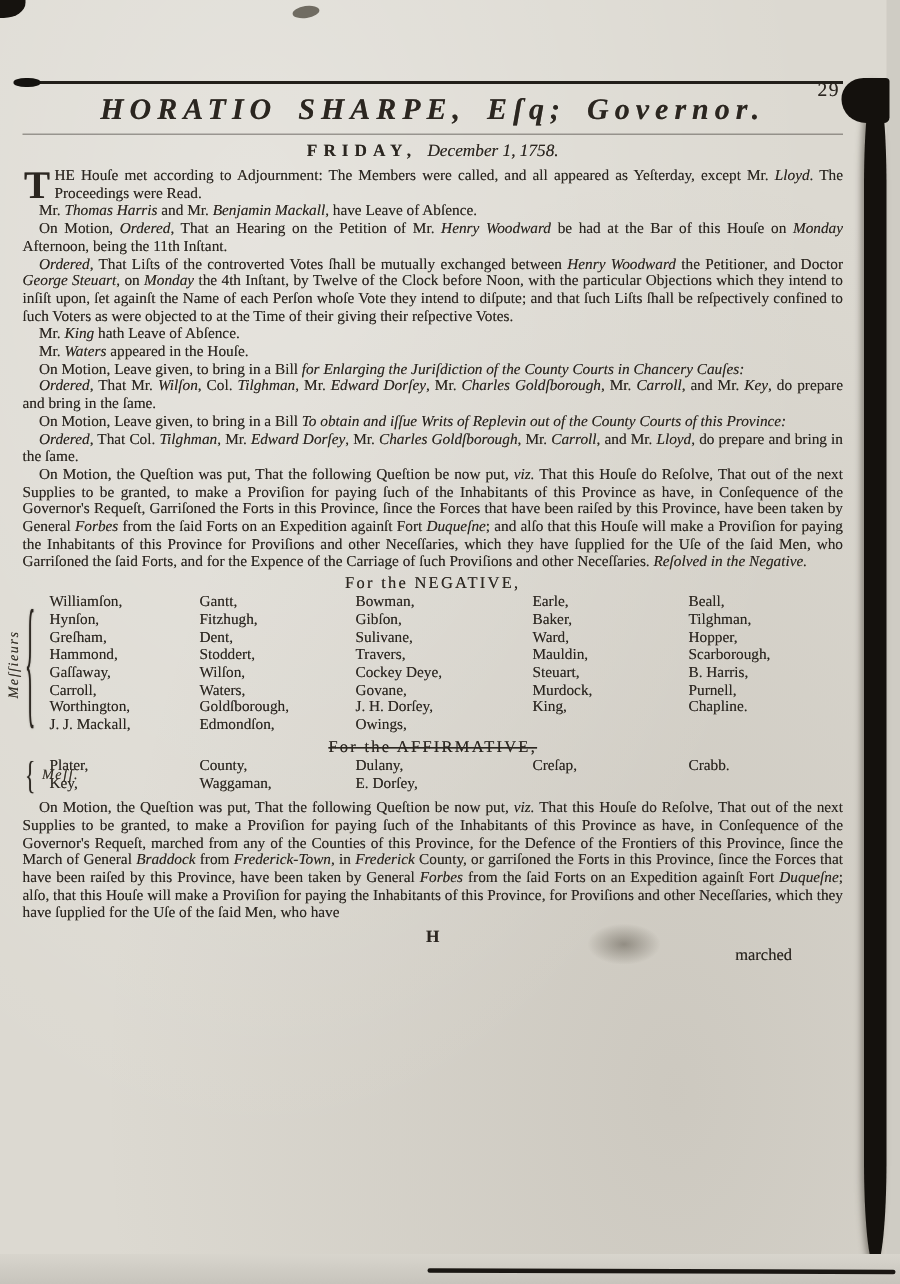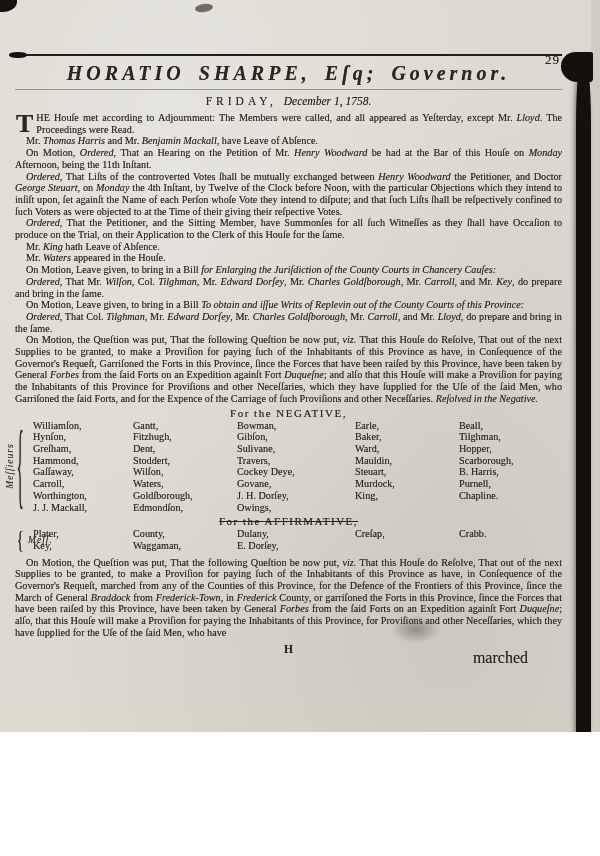--- a/index.html
+++ b/index.html
@@ -1,54 +1,54 @@
 <!DOCTYPE html>
 <html><head>
 <meta charset="utf-8">
 <style>
   * { margin:0; padding:0; box-sizing:border-box; }
   html,body { width:600px; height:856px; }
   body { font-family:"Liberation Serif","DejaVu Serif",serif; }
   .scan {
-    position:relative; width:600px; height:732px; overflow:hidden;
+    position:relative; width:600px; height:856px; overflow:hidden;
     background:
       radial-gradient(ellipse at 28% 18%, rgba(255,255,255,.28), transparent 62%),
       radial-gradient(ellipse at 75% 85%, rgba(110,100,85,.14), transparent 60%),
       #dcd9d1;
     color:#2b2620;
   }
   .page { position:absolute; left:0; top:0; width:600px; height:856px; padding:0 38px 0 15px; }
   .top-rule { margin-top:54px; height:2px; background:#221f1a; position:relative; }
   .top-rule::before { content:""; position:absolute; left:-6px; top:-2px; width:18px; height:6px; background:#14120f; border-radius:45%; }
   .page-header { position:relative; margin-top:6px; text-align:center; height:24px; }
   .page-title { font-style:italic; font-weight:bold; font-size:20px; letter-spacing:4px; word-spacing:5px; white-space:nowrap; }
   .page-number { position:absolute; right:2px; bottom:18px; font-size:13px; letter-spacing:1px;text-align:right; }
   .header-rule { margin-top:3px; height:1px; background:rgba(40,36,30,.4); }
   .dateline { margin-top:5px; text-align:center; font-size:11.5px; }
-  .dateline .day { letter-spacing:4px; font-weight:normal; }
+  .dateline .day { letter-spacing:4px; font-weight:bold; }
   .dateline .date { font-style:italic; margin-left:4px; }
   .body { margin-top:5px; font-size:10.2px; line-height:11.7px; text-align:justify; }
   .para { margin:0; }
   .para.indent { text-indent:11px; }
   .it { font-style:italic; }
   .dropcap { float:left; font-size:26px; line-height:21px; padding:1px 3px 0 1px; font-weight:bold; }
   .vote-heading { text-align:center; font-size:11px; letter-spacing:1.5px; margin:2px 0 1px; }
   .vote-heading.strike { text-decoration:line-through; text-decoration-thickness:1.2px; }
   .vote-block { position:relative; padding-left:18px; margin:1px 0 2px; }
   .margin-label { position:absolute; font-style:italic; font-size:9.5px; letter-spacing:1px; white-space:nowrap; color:#353026; }
   .margin-label.rot { left:-28px; top:50%; transform:translate(0,-50%) rotate(-90deg); }
   .margin-label.flat { left:-12px; top:50%; transform:translateY(-50%);margin-left:25px; }
   .brace { position:absolute; left:2px; top:50%; font-size:13px; color:#2b2620; }
   .brace.tall { transform:translateY(-50%) scale(1.1,7.4); }
   .brace.short { transform:translateY(-50%) scale(1.1,2.0); }
   .vote-grid { display:grid; grid-template-columns:100px 104px 118px 104px auto; font-size:10.2px; line-height:11.7px; }
   .vcell { white-space:nowrap; }
   .sig-line { position:relative; margin-top:4px; height:24px; }
   .sig { display:block; text-align:center; font-weight:bold; font-size:11.5px; }
-  .catchword { position:absolute; right:34px; bottom:0; font-size:16px;margin-left:44px; }
+  .catchword { position:absolute; right:34px; bottom:0; font-size:11px;margin-left:44px; }
   
   .page { text-shadow:0 0 .35px rgba(43,38,32,.55); }
   
   .artifact { position:absolute; pointer-events:none; }
   .a-corner-tl { left:0; top:0; width:17px; height:12px; background:#16130f; border-radius:0 0 85% 0; }
   .a-top-mark { left:195px; top:4px; width:18px; height:8px; background:#4a443a; border-radius:50%; opacity:.75; transform:rotate(-8deg); }
   .a-right-band { left:576px; top:54px; width:15px; height:790px; background:#14110d; border-radius:7px/70px; box-shadow:-2px 0 4px rgba(70,64,54,.55); }
   .a-right-blob { left:561px; top:52px; width:32px; height:30px; background:#14110d; border-radius:46% 8% 12% 52%; }
   .a-right-edge { left:591px; top:0; width:9px; height:856px; background:#cfccc4; }
   .a-smudge { left:392px; top:616px; width:48px; height:27px; background:radial-gradient(ellipse at center, rgba(85,79,68,.5), rgba(85,79,68,0) 72%); }
@@ -73,21 +73,20 @@
     <div class="dateline">
       <span class="day">FRIDAY,</span>
       <span class="date">December 1, 1758.</span>
     </div>
 
     <div class="body">
         <div class="para"><span class="dropcap">T</span><span>HE Houſe met according to Adjournment: The Members were called, and all appeared as Yeſterday, except Mr. </span><span class="it">Lloyd</span><span>.  The Proceedings were Read.</span></div>
         <div class="para indent"><span>Mr. </span><span class="it">Thomas Harris</span><span> and Mr. </span><span class="it">Benjamin Mackall</span><span>, have Leave of Abſence.</span></div>
         <div class="para indent"><span>On Motion, </span><span class="it">Ordered</span><span>, That an Hearing on the Petition of Mr. </span><span class="it">Henry Woodward</span><span> be had at the Bar of this Houſe on </span><span class="it">Monday</span><span> Afternoon, being the 11th Inſtant.</span></div>
         <div class="para indent"><span class="it">Ordered</span><span>, That Liſts of the controverted Votes ſhall be mutually exchanged between </span><span class="it">Henry Woodward</span><span> the Petitioner, and Doctor </span><span class="it">George Steuart</span><span>, on </span><span class="it">Monday</span><span> the 4th Inſtant, by Twelve of the Clock before Noon, with the particular Objections which they intend to inſiſt upon, ſet againſt the Name of each Perſon whoſe Vote they intend to diſpute; and that ſuch Liſts ſhall be reſpectively confined to ſuch Voters as were objected to at the Time of their giving their reſpective Votes.</span></div>
-        <div class="para indent"><span class="it">Ordered</span><span>, That the Petitioner, and the Sitting Member, have Summonſes for all ſuch Witneſſes as they ſhall have Occaſion to produce on the Trial, on their Application to the Clerk of this Houſe for the ſame.</span></div>
         <div class="para indent"><span>Mr. </span><span class="it">King</span><span> hath Leave of Abſence.</span></div>
         <div class="para indent"><span>Mr. </span><span class="it">Waters</span><span> appeared in the Houſe.</span></div>
         <div class="para indent"><span>On Motion, Leave given, to bring in a Bill </span><span class="it">for Enlarging the Juriſdiction of the County Courts in Chancery Cauſes:</span></div>
         <div class="para indent"><span class="it">Ordered</span><span>, That Mr. </span><span class="it">Wilſon</span><span>, Col. </span><span class="it">Tilghman</span><span>, Mr. </span><span class="it">Edward Dorſey</span><span>, Mr. </span><span class="it">Charles Goldſborough</span><span>, Mr. </span><span class="it">Carroll</span><span>, and Mr. </span><span class="it">Key</span><span>, do prepare and bring in the ſame.</span></div>
         <div class="para indent"><span>On Motion, Leave given, to bring in a Bill </span><span class="it">To obtain and iſſue Writs of Replevin out of the County Courts of this Province:</span></div>
         <div class="para indent"><span class="it">Ordered</span><span>, That Col. </span><span class="it">Tilghman</span><span>, Mr. </span><span class="it">Edward Dorſey</span><span>, Mr. </span><span class="it">Charles Goldſborough</span><span>, Mr. </span><span class="it">Carroll</span><span>, and Mr. </span><span class="it">Lloyd</span><span>, do prepare and bring in the ſame.</span></div>
         <div class="para indent"><span>On Motion, the Queſtion was put, That the following Queſtion be now put, </span><span class="it">viz.</span><span> That this Houſe do Reſolve, That out of the next Supplies to be granted, to make a Proviſion for paying ſuch of the Inhabitants of this Province as have, in Conſequence of the Governor's Requeſt, Garriſoned the Forts in this Province, ſince the Forces that have been raiſed by this Province, have been taken by General </span><span class="it">Forbes</span><span> from the ſaid Forts on an Expedition againſt Fort </span><span class="it">Duqueſne</span><span>; and alſo that this Houſe will make a Proviſion for paying the Inhabitants of this Province for Proviſions and other Neceſſaries, which they have ſupplied for the Uſe of the ſaid Men, who Garriſoned the ſaid Forts, and for the Expence of the Carriage of ſuch Proviſions and other Neceſſaries.  </span><span class="it">Reſolved in the Negative.</span></div>
       </div>
 
     <div class="vote-heading">For the NEGATIVE,</div>

